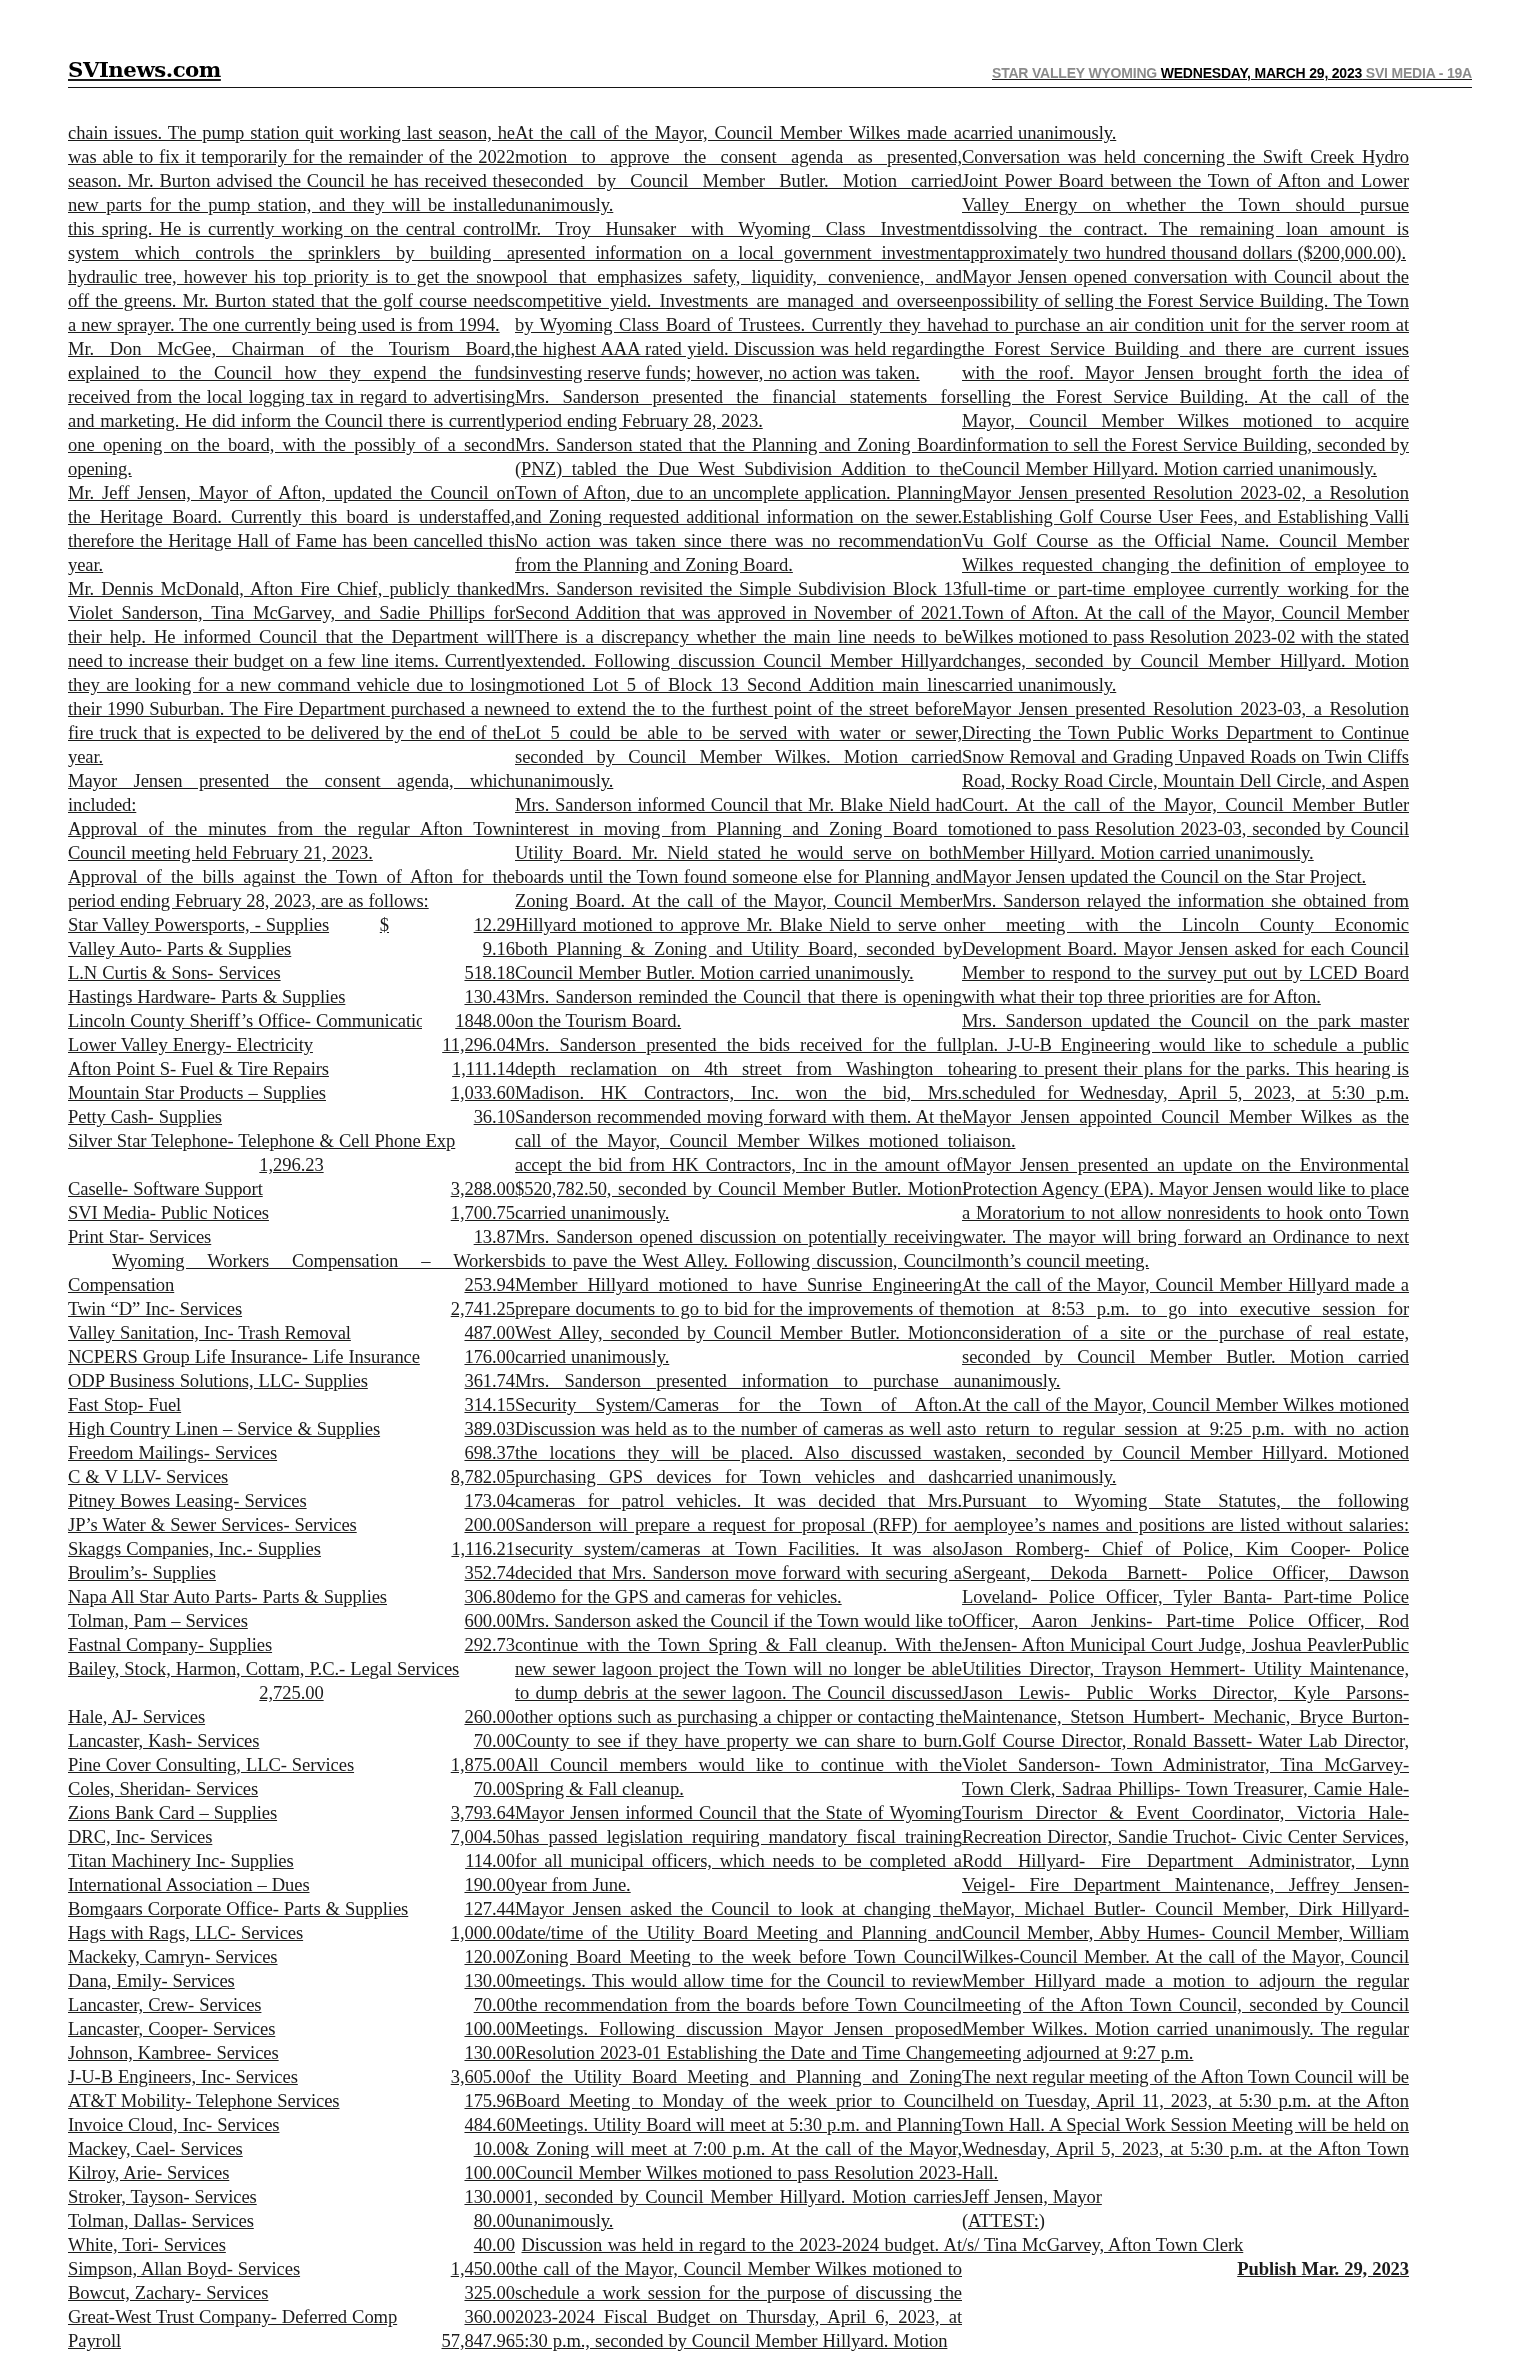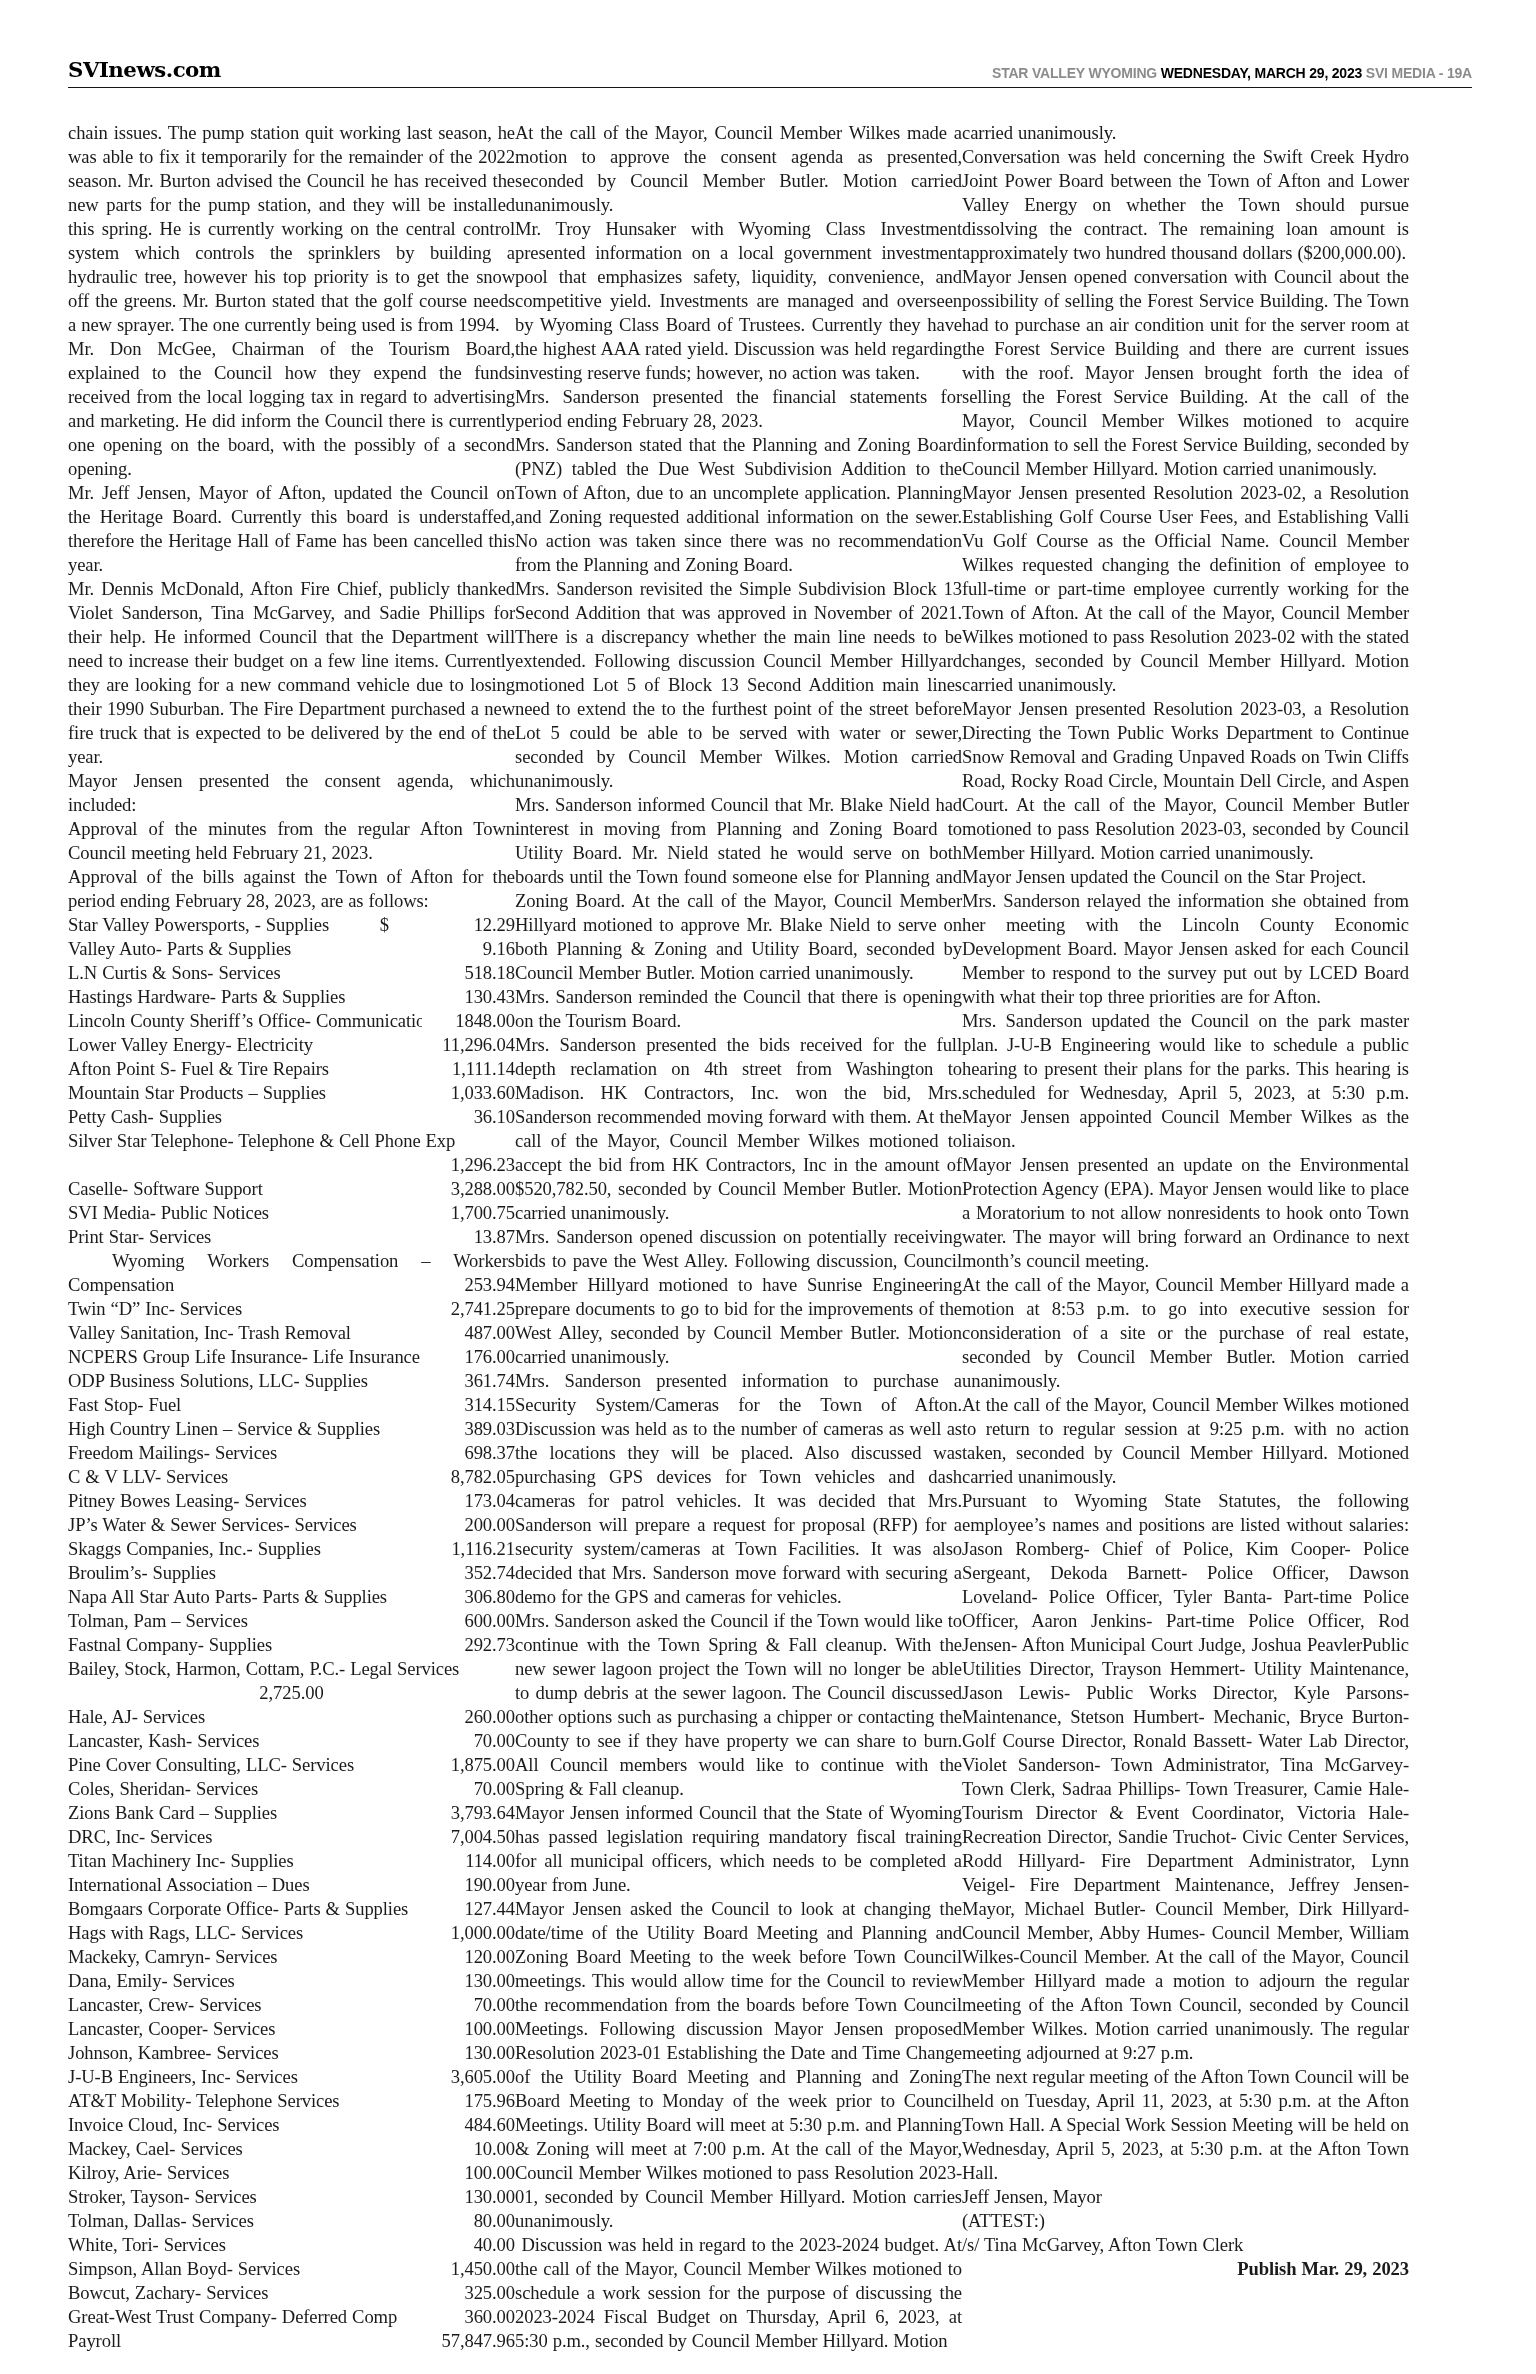--- a/index.html
+++ b/index.html
@@ -4,20 +4,21 @@
 <style>
   html,body{margin:0;padding:0;background:#e8e8e8;}
   .page{
     position:relative;
     width:1536px;height:2375px;
     background:#ffffff;
     box-sizing:border-box;
     padding:59px 64px 0 68px;
     font-family:"Liberation Serif", serif;
     color:#1b1b1b;
+    text-decoration:underline;
   }
   .hdr{
     display:flex;justify-content:space-between;align-items:flex-end;
     border-bottom:1.9px solid #151515;
     padding-bottom:6.5px;
   }
   .masthead{
     font-family:"DejaVu Serif", serif;
     font-weight:bold;font-size:21.3px;letter-spacing:-0.5px;color:#000;
     line-height:1;
@@ -41,21 +42,21 @@
   }
   .para{margin:0;}
   .para.indent{text-indent:6.5px;}
   .para.right{text-align:right;}
   .para.bold{font-weight:bold;}
   .bill-row{display:flex;align-items:baseline;}
   .bill-name{flex:1 1 auto;text-align:left;white-space:nowrap;overflow:hidden;}
   .bill-cur{flex:0 0 auto;margin-right:33px;}
   .bill-amt{flex:0 0 auto;min-width:93px;text-align:right;}
   .bill-name-line{text-align:left;}
-  .bill-amt-line.left{text-align:right;}
+  .bill-amt-line.left{text-align:center;}
   .bill-amt-line.right{text-align:center;}
   .justify-full{text-align:justify;text-align-last:justify;margin-left:44px;}
 </style>
 </head>
 <body>
 
 <div class="page">
   <header class="hdr">
     <div class="masthead">SVInews.com</div>
     <div class="hdr-right"><span class="muted">STAR VALLEY WYOMING </span><span class="strong">WEDNESDAY, MARCH 29, 2023</span><span class="muted"> SVI MEDIA - 19A</span></div>

